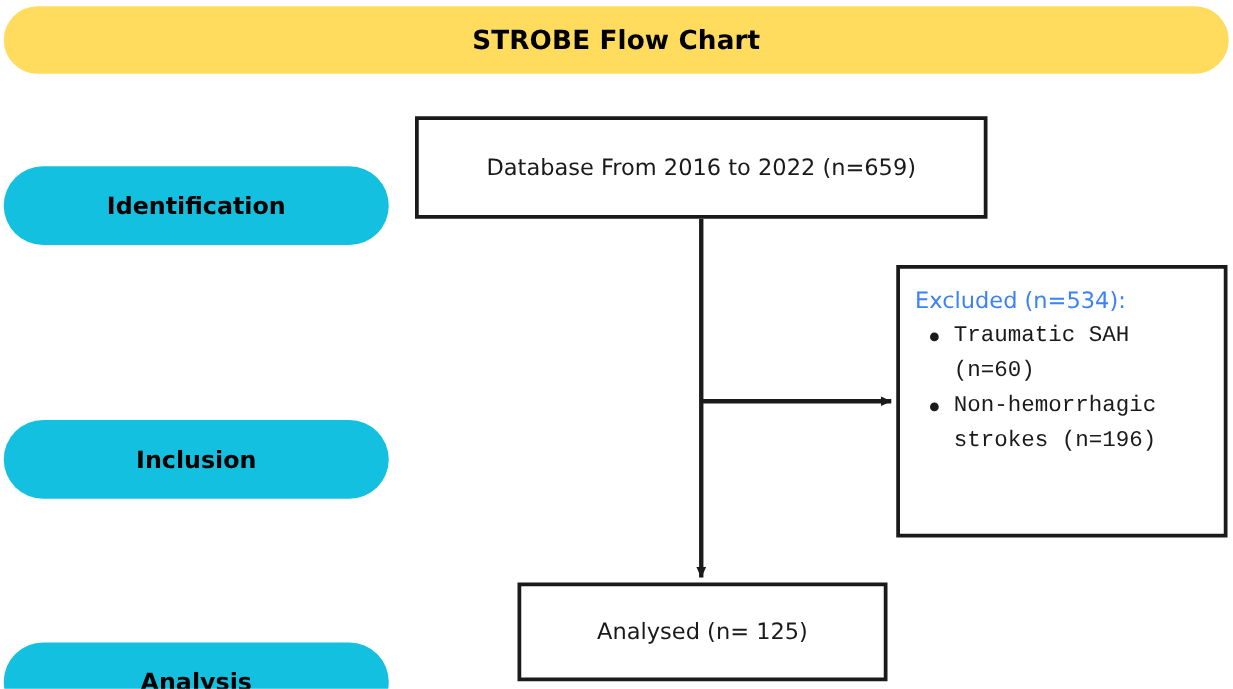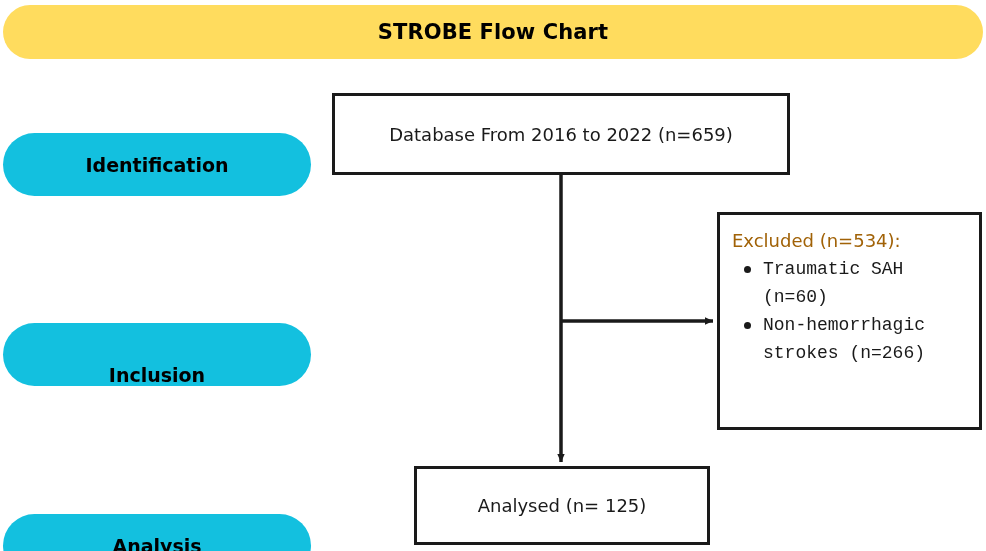--- a/index.html
+++ b/index.html
@@ -58,21 +58,21 @@
     justify-content: center;
     margin-top: 40px;
   }
   .stage-label {
     font-size: 19px;
     font-weight: bold;
     color: #000000;
     white-space: nowrap;
   }
   .pill-identification { top: 93px; }
-  .pill-inclusion      { top: 283px; align-items: flex-end; }
+  .pill-inclusion      { top: 296px; }
   .pill-analysis       { top: 474px; }
 
   
   .proc-box {
     position: absolute;
     background: #ffffff;
     border: 3px solid #1a1a1a;
     box-sizing: border-box;
   }
   .box-database {
@@ -109,21 +109,21 @@
   .box-excluded {
     left: 717px;
     top: 212px;
     width: 265px;
     height: 218px;
     padding: 12px 10px 10px 12px;
   }
   .excluded-heading {
     font-size: 18px;
     line-height: 28px;
-    color: #a16207;
+    color: #3b82f6;
   }
   .excluded-list {
     margin: 0;
     padding: 0;
     list-style: none;
   }
   .excluded-list li {
     position: relative;
     padding-left: 31px;
     font-size: 18px;
@@ -190,21 +190,21 @@
 
   <div class="proc-box box-excluded">
     <div class="excluded-heading">Excluded (n=534):</div>
     <ul class="excluded-list">
       <li>
         <span class="bullet-dot"></span>
         <span>Traumatic SAH (n=60)</span>
       </li>
       <li>
         <span class="bullet-dot"></span>
-        <span>Non-hemorrhagic strokes (n=266)</span>
+        <span>Non-hemorrhagic strokes (n=196)</span>
       </li>
     </ul>
   </div>
 
   <div class="proc-box box-analysed">
     <span class="box-text">Analysed (n= 125)</span>
   </div>
 
 </div>
 

